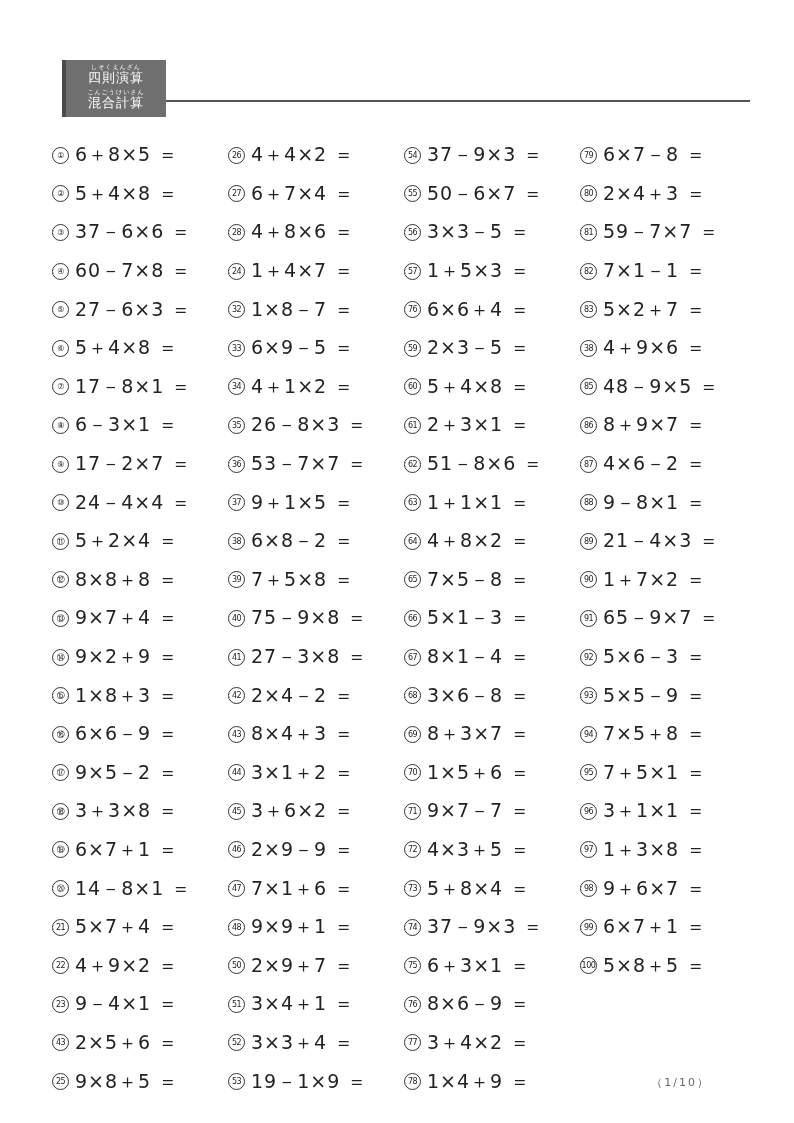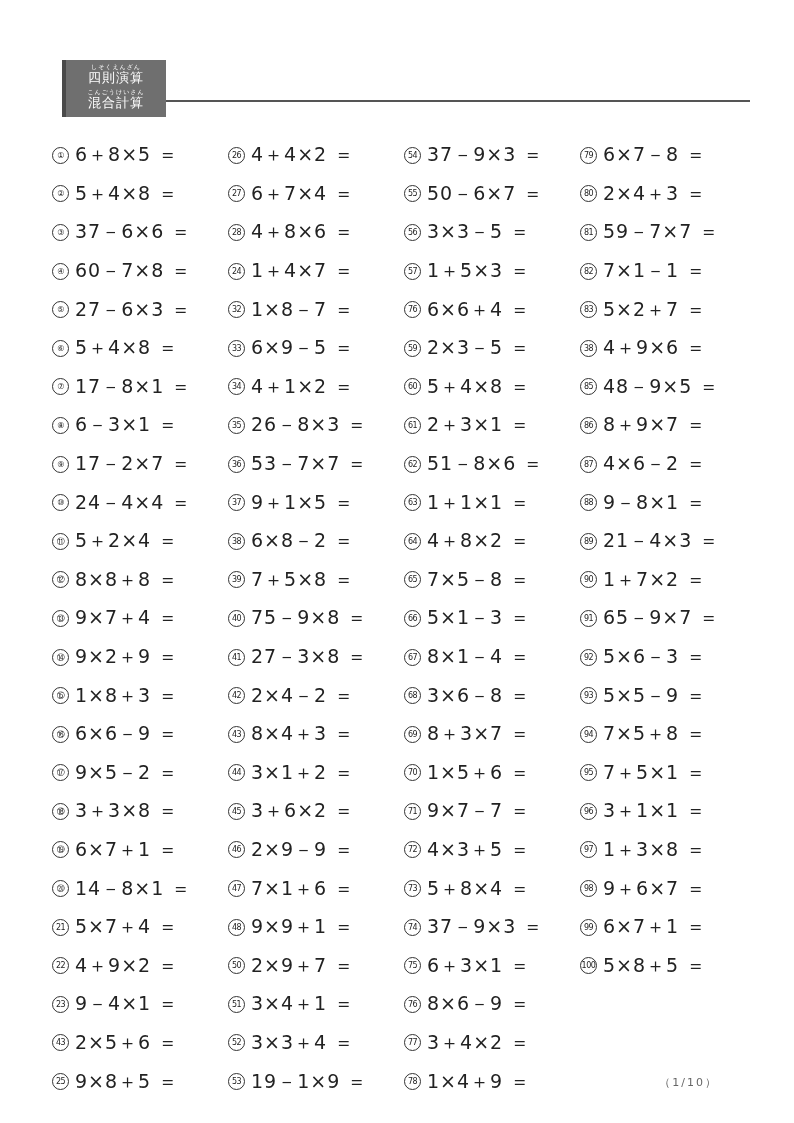--- a/index.html
+++ b/index.html
@@ -10,21 +10,21 @@
     .badge .main { font-size: 13px; line-height: 15px; display: block; letter-spacing: 1px; }
     .title-area { position: absolute; left: 112px; top: 8px; }
     .title { font-size: 15px; letter-spacing: 0.5px; color: #222; white-space: nowrap; position: relative; }
     .title .ban-ruby { position: absolute; right: 20px; top: -9px; font-size: 6px; color: #333; }
     .subtitle { font-size: 13px; color: #333; margin-top: 6px; letter-spacing: 0.5px; white-space: nowrap; }
     .header-line { position: absolute; left: 104px; top: 56px; width: 584px; height: 2px; background: #555; }
     .grid { position: absolute; left: 52px; top: 136px; width: 700px; display: grid; grid-template-columns: 176px 176px 176px 176px; grid-auto-flow: column; grid-template-rows: repeat(25, 38.6px); }
     .prob { display: flex; align-items: center; height: 38.6px; white-space: nowrap; }
     .num { display: inline-flex; width: 17px; height: 17px; border: 1px solid #333; border-radius: 50%; font-size: 8px; align-items: center; justify-content: center; box-sizing: border-box; margin-right: 6px; color: #222; letter-spacing: -0.5px; }
     .expr { font-size: 19px; letter-spacing: 1px; color: #222; font-family: "DejaVu Sans", sans-serif; }
-    .footer { position: absolute; right: 76px; top: 1075px; font-size: 11px; color: #666; letter-spacing: 2px; }
+    .footer { position: absolute; right: 84px; top: 1075px; font-size: 11px; color: #666; letter-spacing: 2px; }
   </style>
 </head>
 <body>
 
 <div class="header">
   <div class="badge">
     <span class="ruby">しそくえんざん</span>
     <span class="main">四則演算</span>
     <span class="ruby">こんごうけいさん</span>
     <span class="main">混合計算</span>

